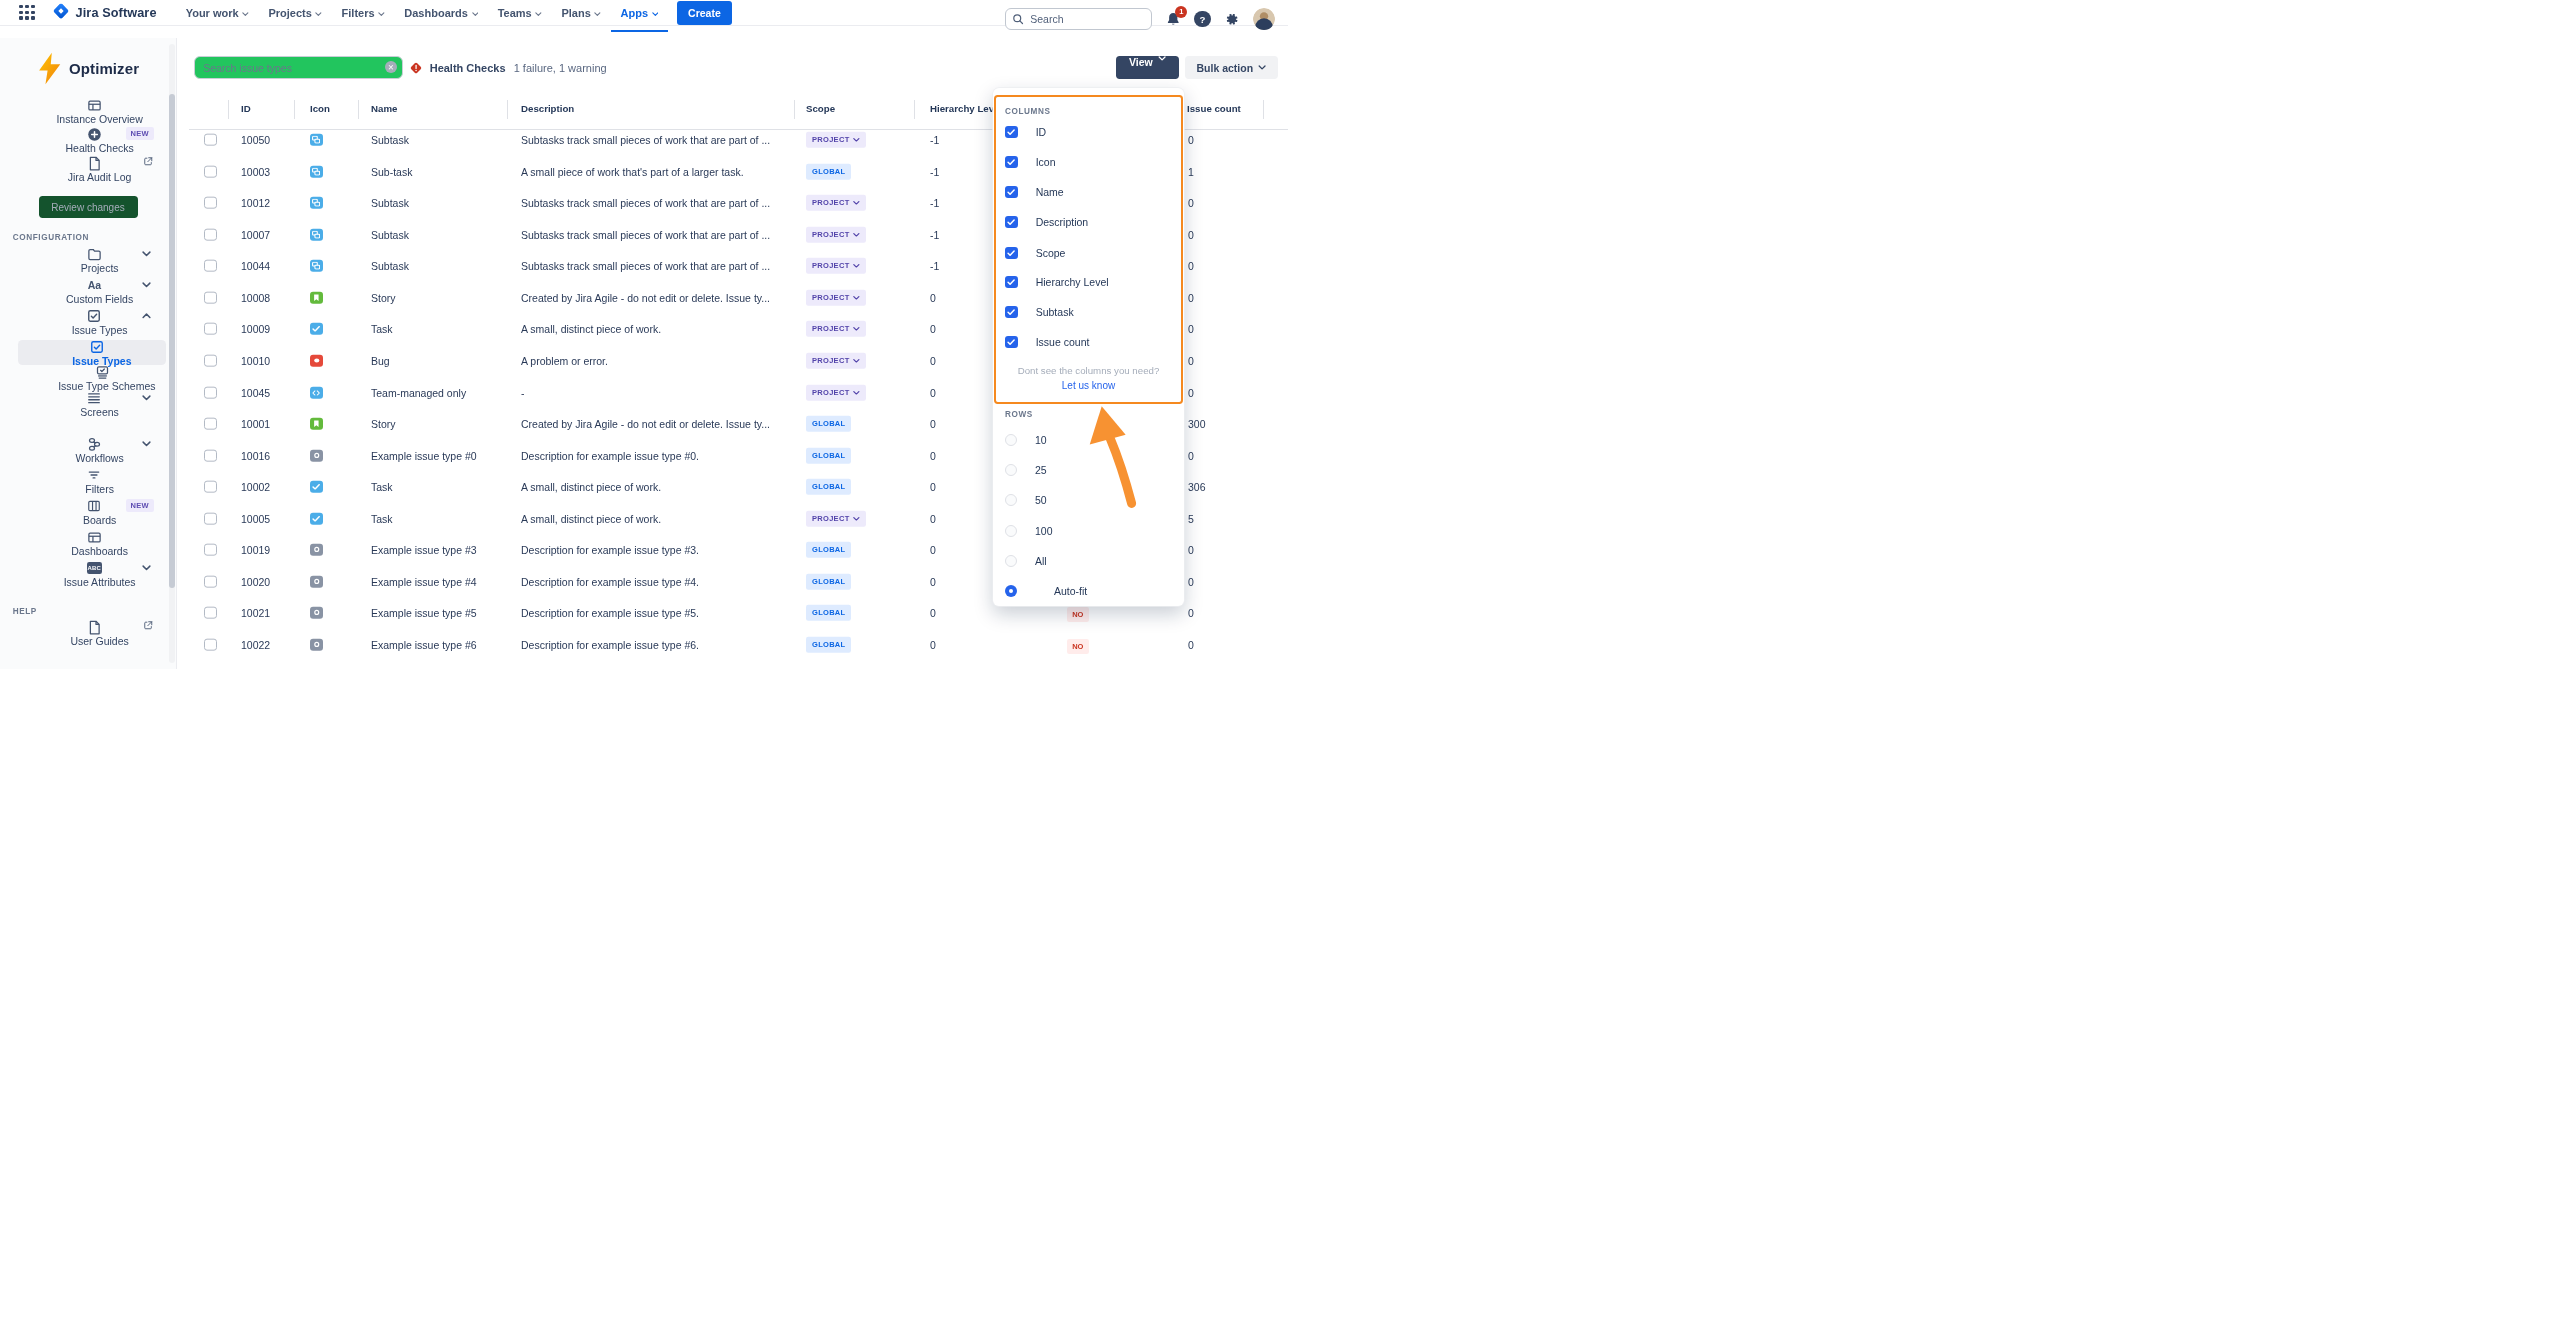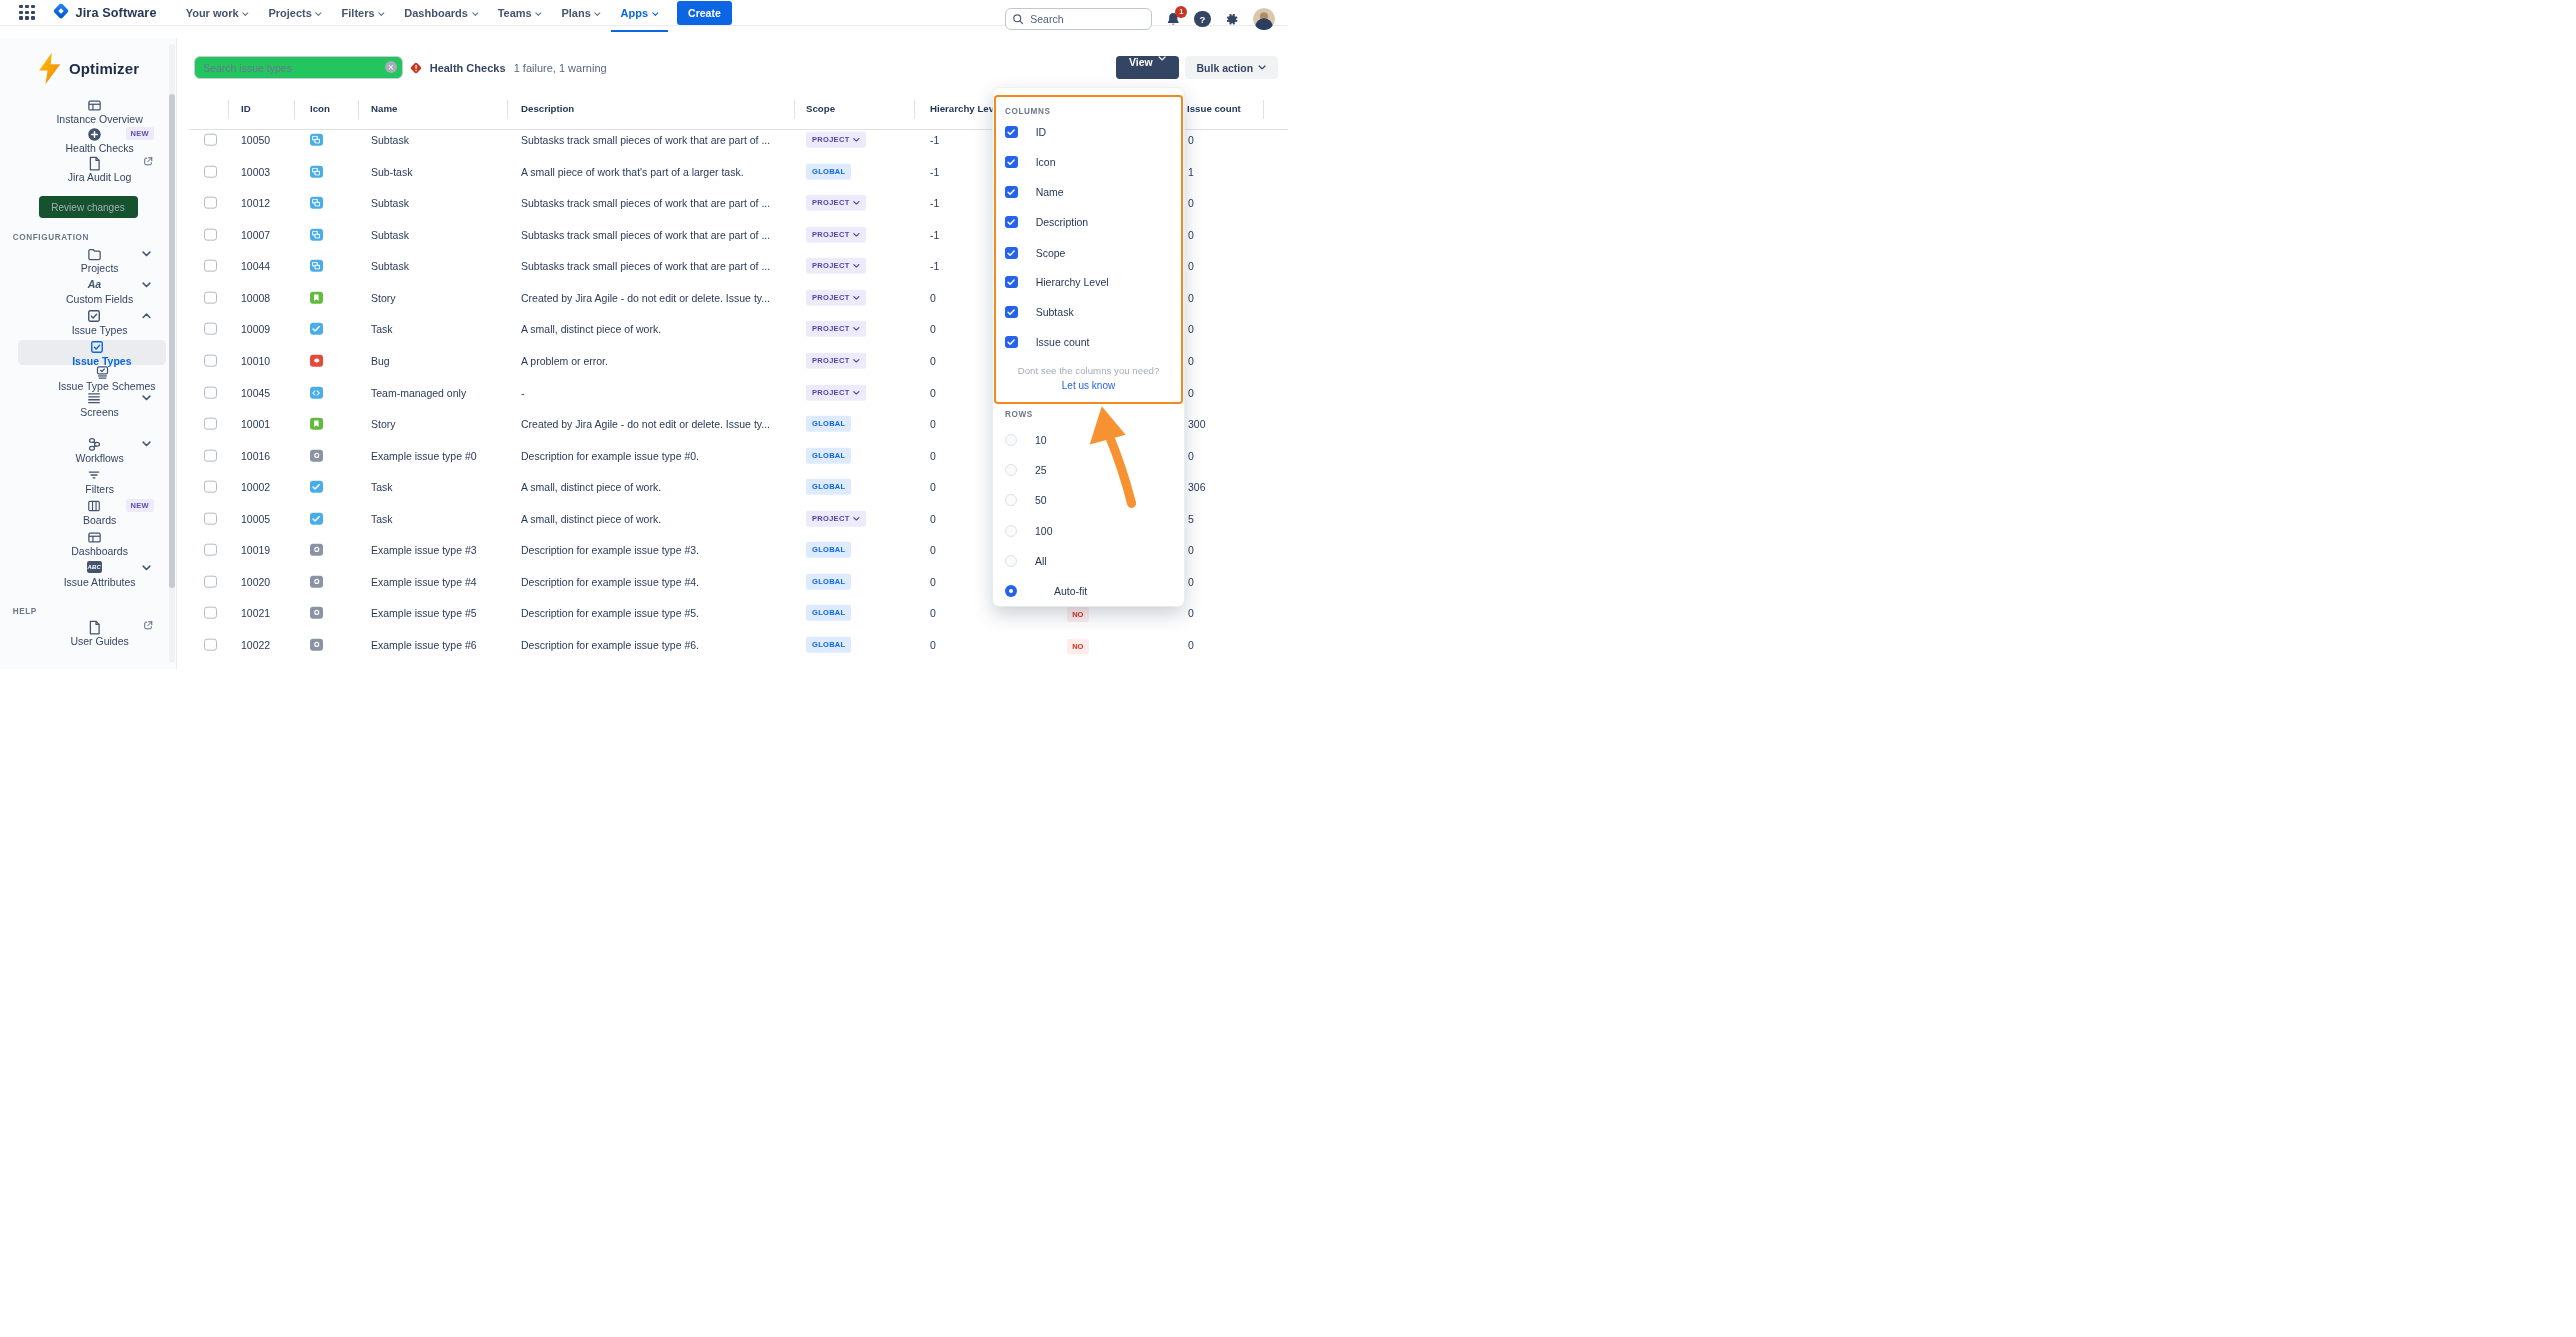--- a/index.html
+++ b/index.html
@@ -35,21 +35,21 @@
     font-size:9.7px; font-weight:bold; display:flex; align-items:center; justify-content:center; }
   .avatar { width:22px; height:22px; border-radius:50%; overflow:hidden; cursor:pointer; }
 
   
   .sidebar { position:absolute; left:0; top:38px; width:177px; height:631px; background:#FAFBFC;
     border-right:0.7px solid #EBECF0; z-index:10; }
   .side-logo { height:60px; display:flex; align-items:center; justify-content:center; gap:6.7px; }
   .side-logo .app-name { font-size:15px; font-weight:600; color:#1D2B48; letter-spacing:0.1px; }
   .side-item { position:relative; height:29px; display:flex; align-items:center; padding-left:12.7px;
     cursor:pointer; font-size:10.5px; color:#344563; font-weight:500;flex-direction:column; }
-  .side-item .ic { width:15px; height:15px; display:flex; align-items:flex-start; justify-content:center; flex:none;font-style:italic; }
+  .side-item .ic { width:15px; height:15px; display:flex; align-items:center; justify-content:center; flex:none; }
   .side-item .lbl { margin-left:10.5px; white-space:nowrap; }
   .cfg-item { height:31px; }
   .side-item .new-badge { position:absolute; right:22.4px; background:#EDEAFB; color:#5E4DB2;
     font-size:7.5px; font-weight:bold; letter-spacing:0.4px; border-radius:2.2px; padding:2.2px 4.5px; }
   .side-item .ext { position:absolute; right:22.4px; }
   .side-item .chevr { position:absolute; right:25.4px; }
   .review-btn { display:block; margin:11px auto 0 auto; width:99px; height:22.4px; background:#14532d;
     color:#A5ADBA; border:none; border-radius:3.7px; font-size:10px; font-weight:400; cursor:default; }
   .section-label { margin:15px 0 4.5px 12.7px; font-size:8.2px; font-weight:bold; color:#6B778C; letter-spacing:0.6px; }
   .sub-item { height:26px; padding-left:28px; }

